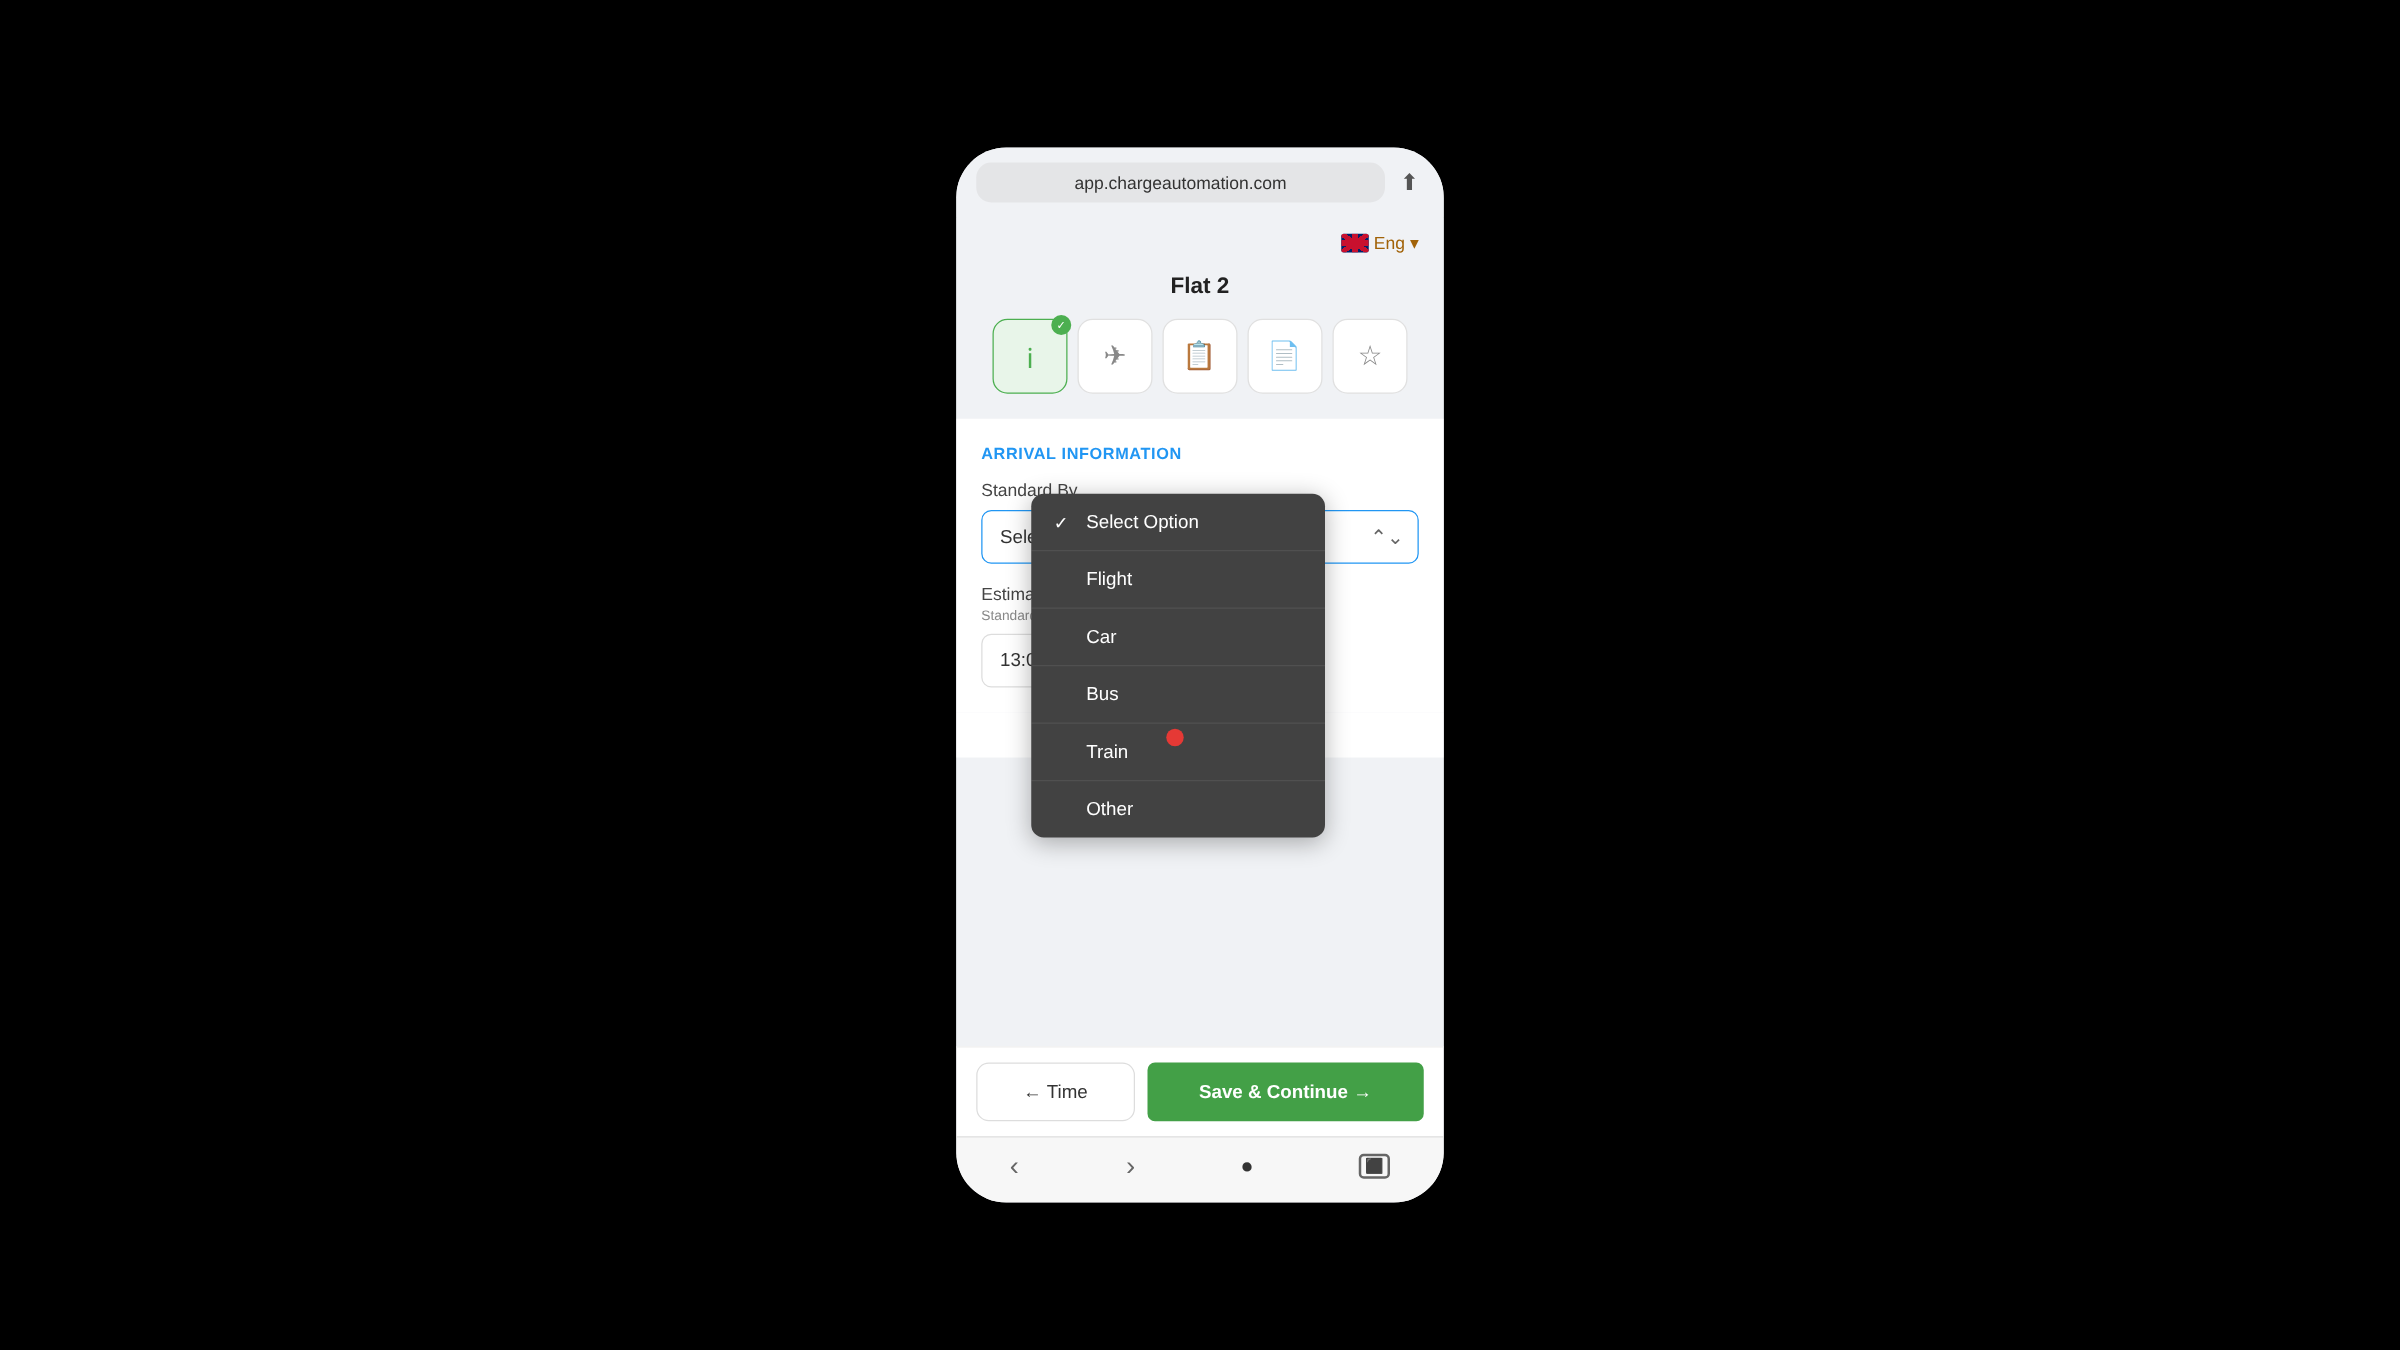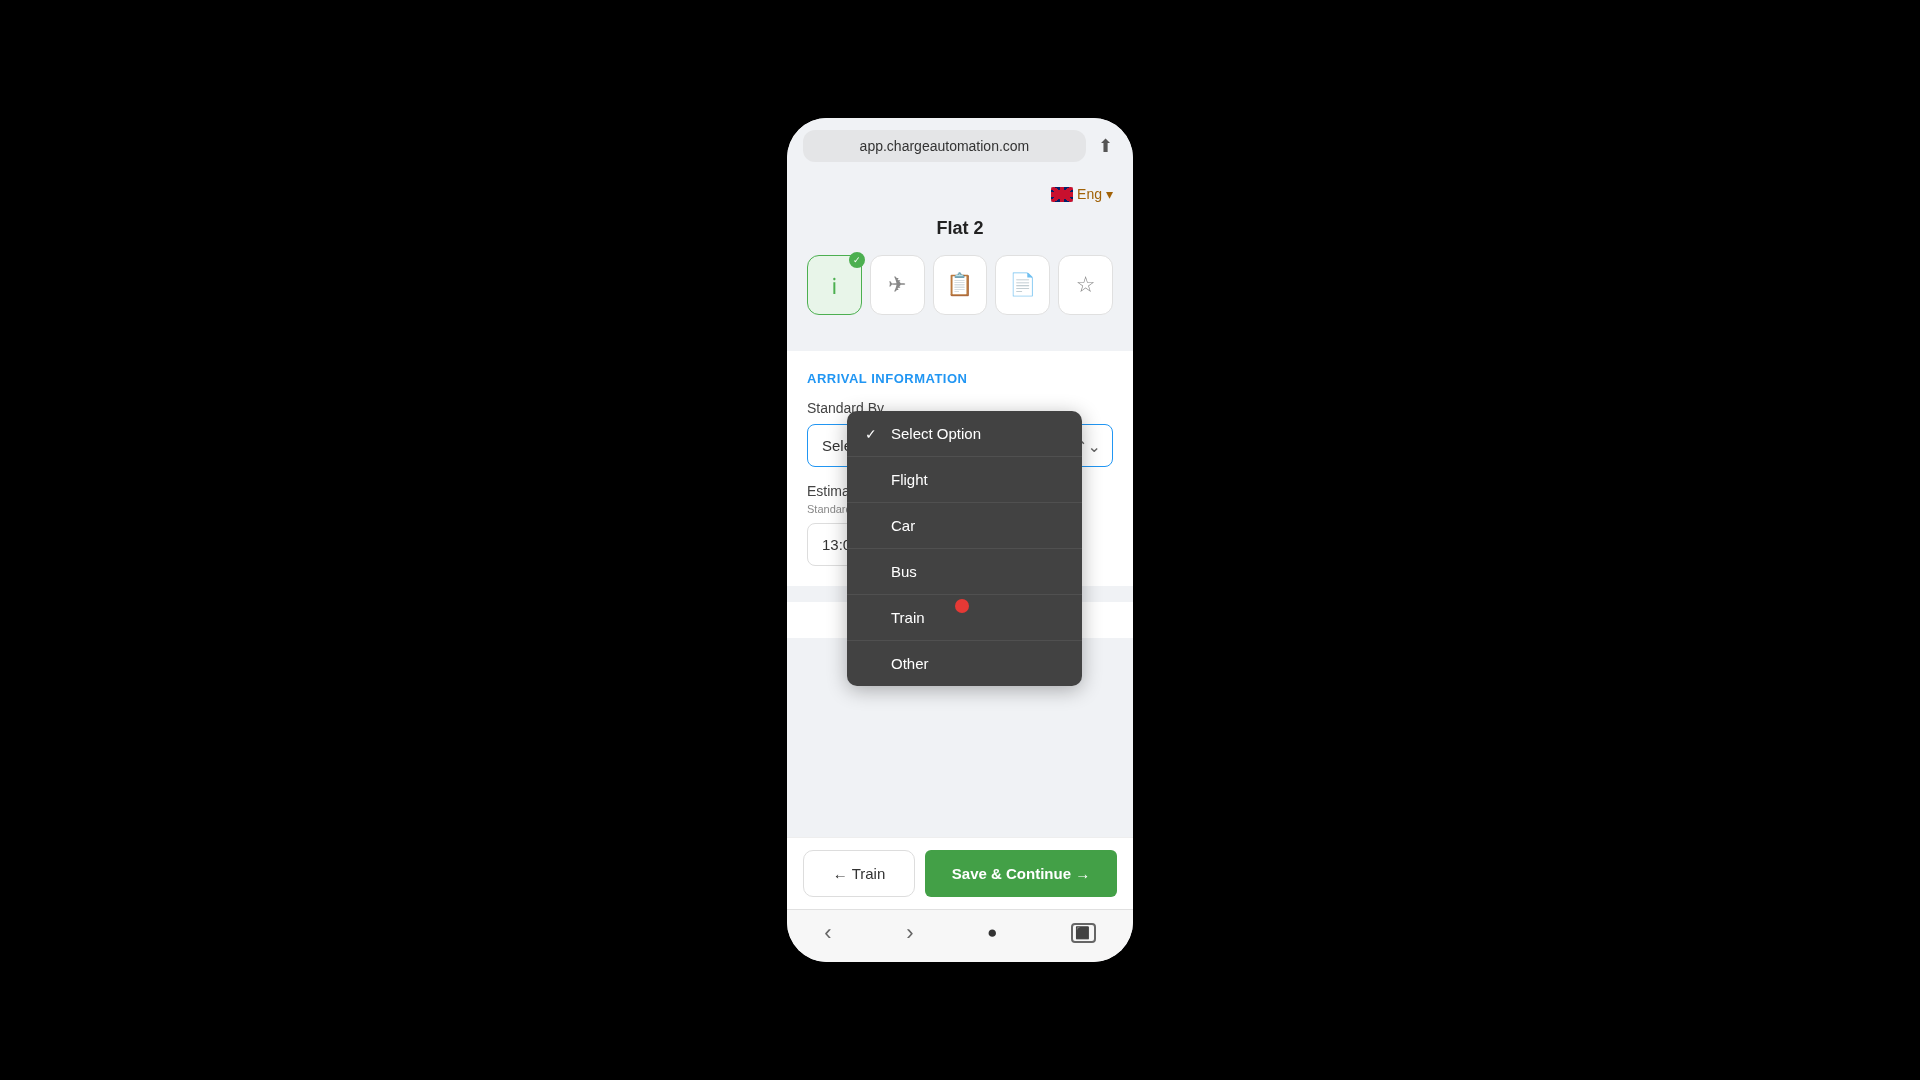--- a/index.html
+++ b/index.html
@@ -5,21 +5,21 @@
     * { box-sizing: border-box; margin: 0; padding: 0; }
     body {
       background: #000;
       display: flex;
       justify-content: center;
       align-items: center;
       min-height: 100vh;
       font-family: -apple-system, BlinkMacSystemFont, 'Segoe UI', sans-serif;
     }
     .phone-container {
-      width: 346px;
+      width: 390px;
       min-height: 844px;
       background: #f0f2f5;
       border-radius: 40px;
       overflow: hidden;
       position: relative;
       display: flex;
       flex-direction: column;
     }
     
     .browser-bar {
@@ -121,21 +121,21 @@
       border-radius: 50%;
       display: flex;
       align-items: center;
       justify-content: center;
       font-size: 9px;
       color: white;
     }
     
     .form-area {
       background: #fff;
-      margin: 16px 0;
+      margin: 0 0;
       padding: 20px 20px;
       border-radius: 0;
       flex: 1;
       position: relative;
     }
     .section-title {
       font-size: 13px;
       font-weight: 700;
       color: #2196F3;
       letter-spacing: 0.5px;
@@ -437,21 +437,21 @@
       <div class="red-dot"></div>
     </div>
 
     <div class="powered-by">
       <span>Powered by</span>
       <span>ChargeAutomation</span>
     </div>
   </div>
 
   <div class="bottom-buttons">
-    <button class="back-btn">← Train</button>
+    <button class="back-btn">← Time</button>
     <button class="save-btn">Save &amp; Continue →</button>
   </div>
 
   <div class="bottom-nav">
     <span class="nav-icon" style="font-size:22px;">‹</span>
     <span class="nav-icon" style="font-size:22px;">›</span>
     <span class="nav-icon" style="font-size:16px; color:#333;">⏺</span>
     <span class="nav-icon" style="font-size:18px; border: 2px solid #666; border-radius:4px; padding:1px 3px; font-size:12px;">⬛</span>
   </div>
 </div>

